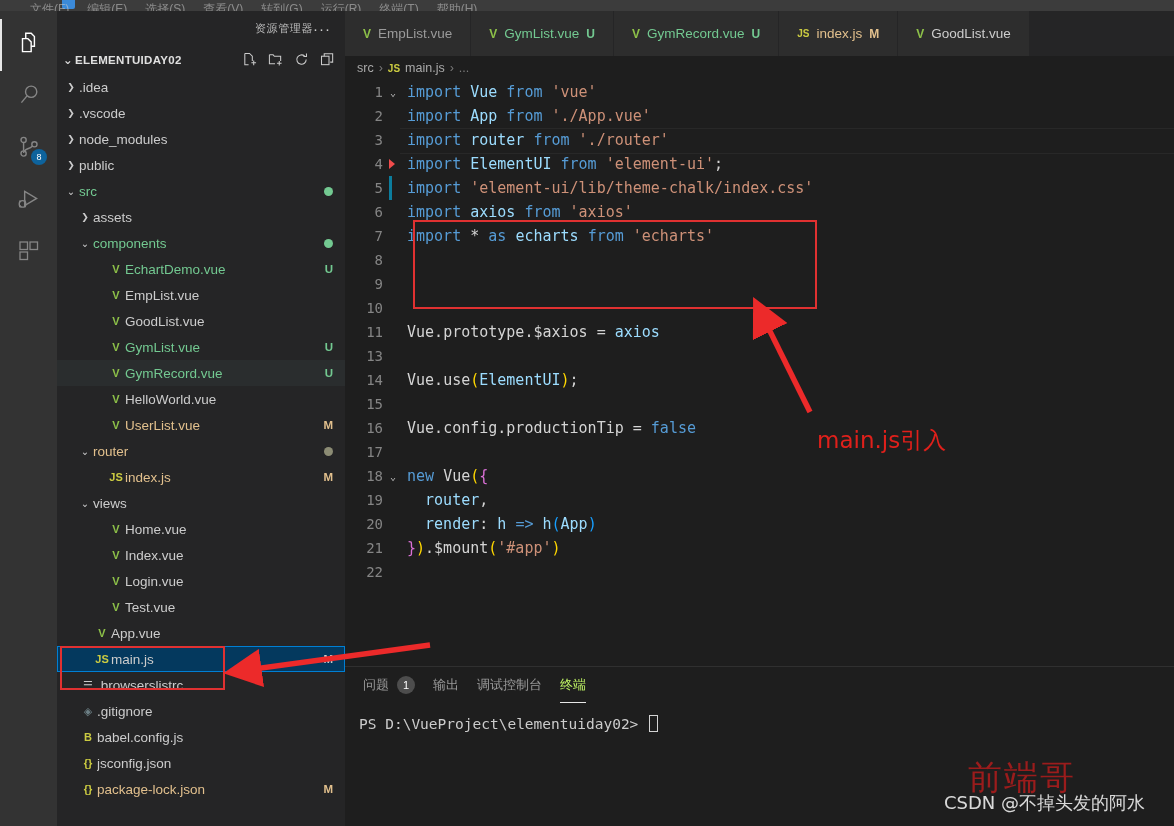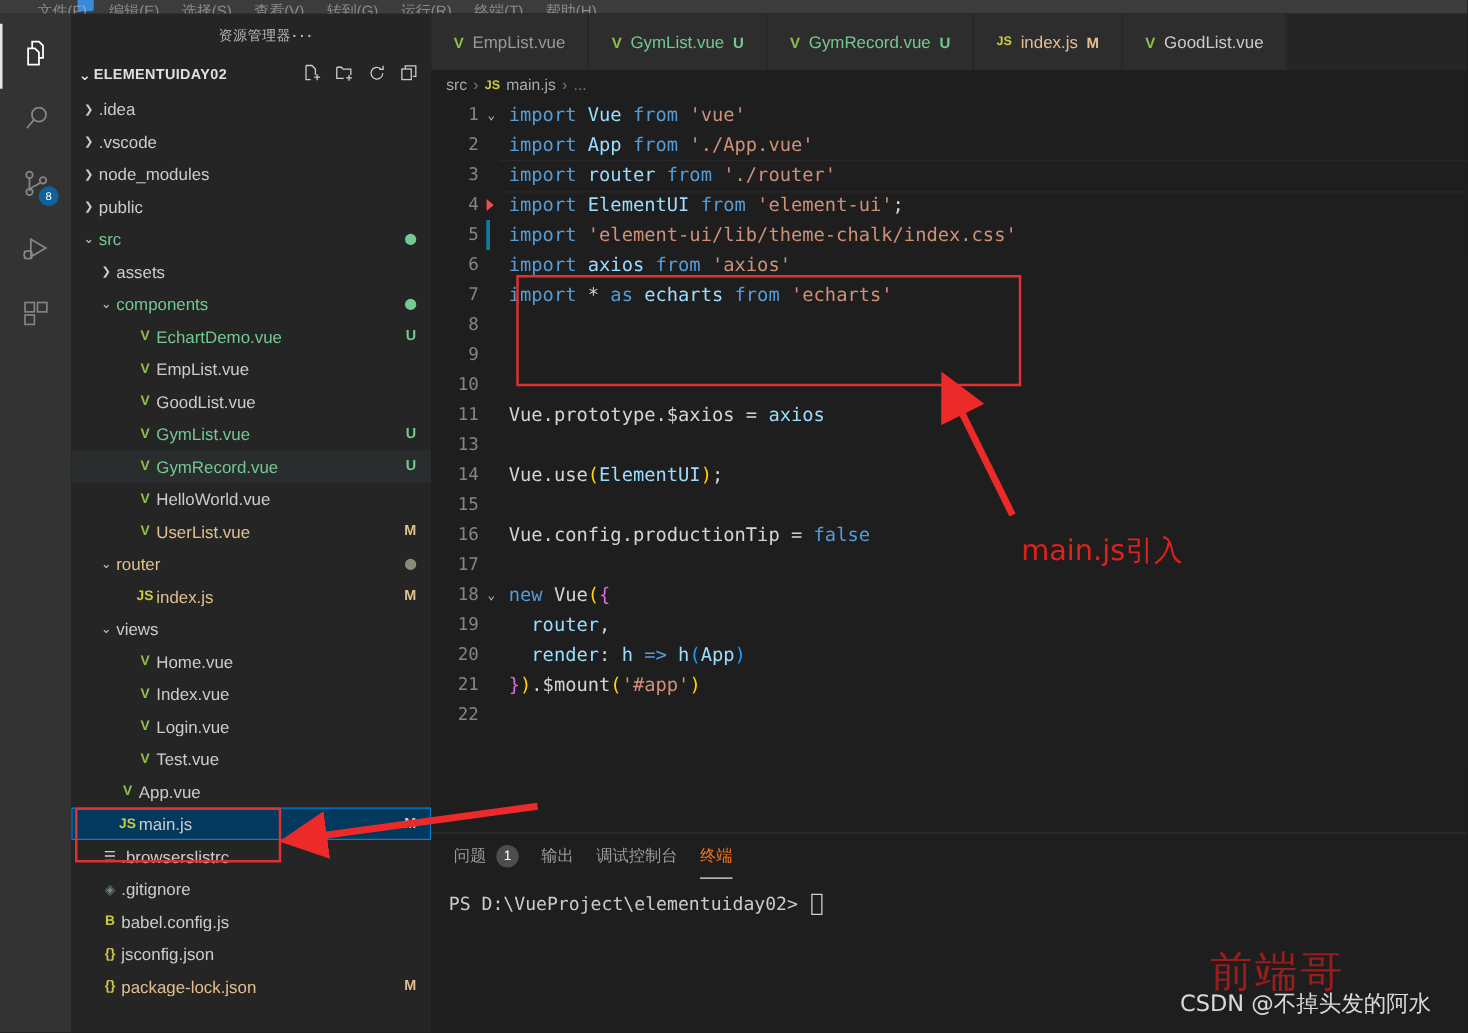--- a/index.html
+++ b/index.html
@@ -51,21 +51,21 @@
     font-family: "Liberation Sans", sans-serif;
   }
 
   
   .sidebar {
     position: absolute; left: 57px; top: 11px; width: 288px; height: 815px;
     background: #252526; color: #cccccc; overflow: hidden;
   }
   .sb-title {
     height: 35px; display: flex; align-items: center;
-    padding: 0 14px 0 18px; justify-content: center;
+    padding: 0 14px 0 18px; justify-content: flex-end;
     font-size: 11px; letter-spacing: .6px; color: #bbbbbb; margin-left: 20px;
   }
   .sb-title .dots { font-size: 15px; color: #cccccc; letter-spacing: 1px; }
   .sb-root {
     height: 28px; display: flex; align-items: center;
     padding-left: 6px; font-size: 11.5px; font-weight: bold;
     color: #e0e0e0; letter-spacing: .3px; justify-content: space-between;
     padding-right: 10px;
   }
   .sb-root .left { display: flex; align-items: center; gap: 2px; }
@@ -137,21 +137,21 @@
     position: absolute; left: 44px; width: 6px; height: 10px; background: #f14c4c;
     clip-path: polygon(0 0,100% 50%,0 100%);
   }
   .gutter-mod { position: absolute; left: 44px; width: 3px; height: 24px; background: #0c7d9d; }
 
   
   .panel { position: absolute; left: 345px; top: 666px; width: 829px; height: 160px; background: #1e1e1e;
     border-top: 1px solid #303030; }
   .panel-tabs { height: 36px; display: flex; align-items: flex-start; gap: 18px; padding-left: 18px; }
   .ptab { font-size: 13px; color: #9a9a9a; display: flex; align-items: center; gap: 8px; height: 36px; }
-  .ptab.active { color: #f97316; border-bottom: 1px solid #e7e7e7; }
+  .ptab.active { color: #bef264; border-bottom: 1px solid #e7e7e7; }
   .pbadge {
     background: #4d4d4d; color: #ffffff; min-width: 18px; height: 18px;
     border-radius: 9px; font-size: 11px; line-height: 18px; text-align: center; padding: 0 5px;
   }
   .term {
     padding: 12px 0 0 14px; font-family: "DejaVu Sans Mono", monospace;
     font-size: 14.5px; color: #cccccc; display: flex; align-items: center; gap: 4px;
   }
   .cursorblk { display: inline-block; width: 9px; height: 17px; border: 1px solid #d4d4d4; margin-left: 7px; }
 

